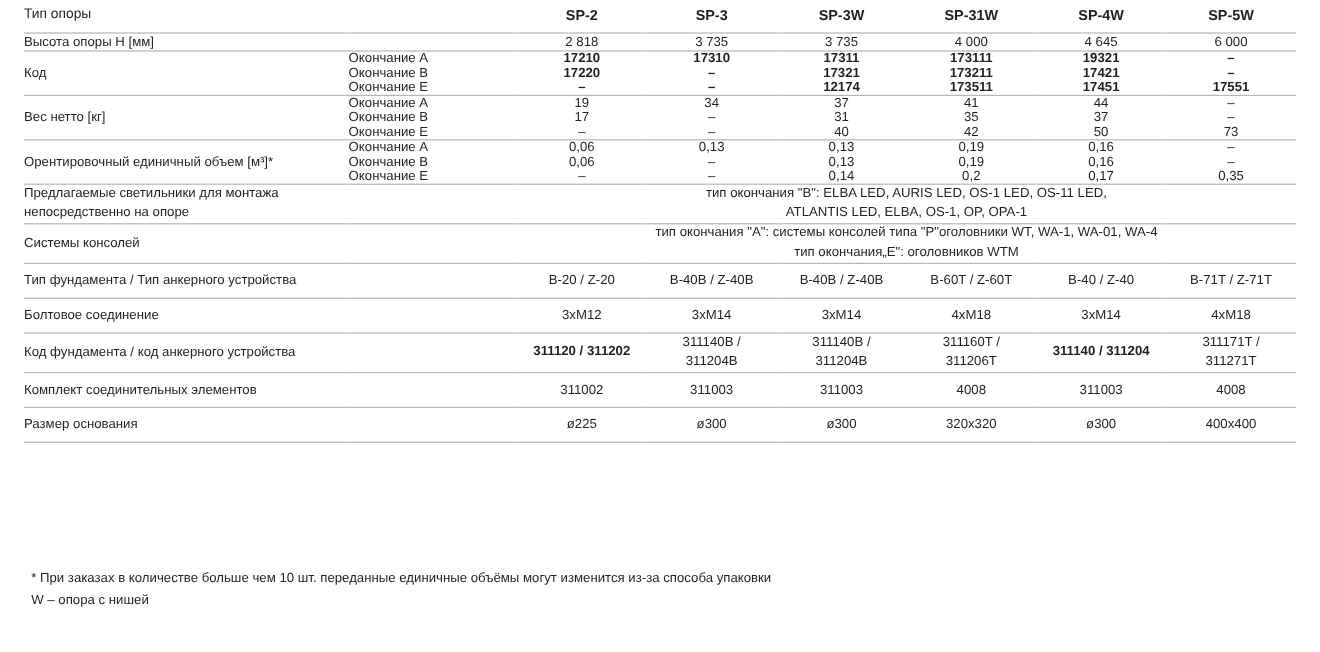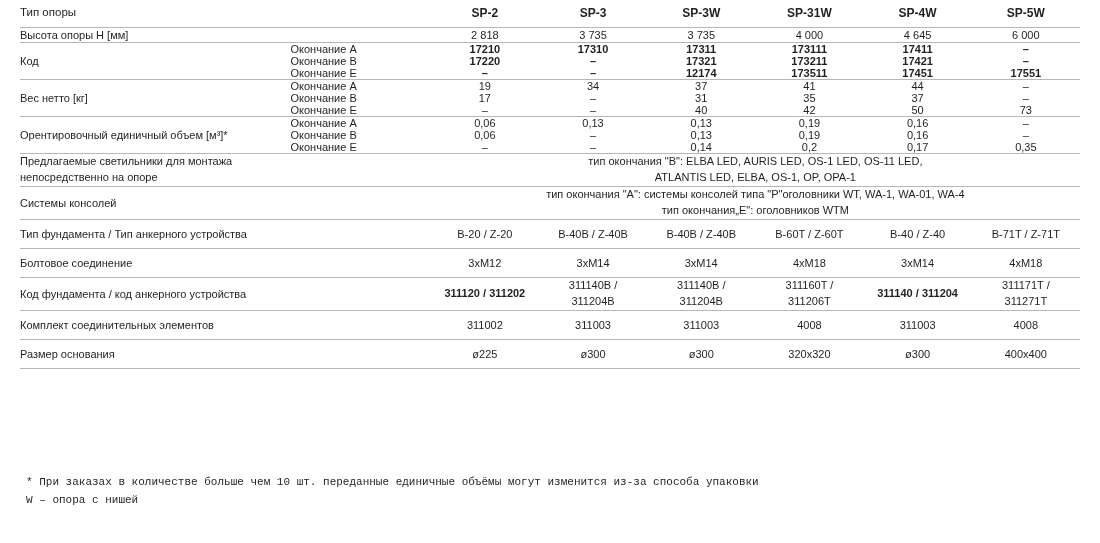--- a/index.html
+++ b/index.html
@@ -77,21 +77,21 @@
   .two-line { line-height: 1.45; }
   .rowh-tall { height: 29px; margin-left: 24px; }
   .footnote {
     position: absolute;
     left: 26px;
     bottom: 33px;
     font-size: 11px;
     line-height: 1.7;
     color: #231f20;
   }
-  .footnote div { white-space: nowrap; font-family: Liberation Mono, monospace; }
+  .footnote div { white-space: nowrap; }
   .nowrap { white-space: nowrap; font-weight: bold; }
 </style>
 </head>
 <body>
 
 <div class="sheet">
 
   <table class="spec">
     <colgroup>
       <col class="c-label">
@@ -125,21 +125,21 @@
         <td class="val hline">6 000</td>
       </tr>
 
       <tr>
         <td class="lbl hline" rowspan="3">Код</td>
         <td class="sub hline">Окончание A</td>
         <td class="val hline bold">17210</td>
         <td class="val hline bold">17310</td>
         <td class="val hline bold">17311</td>
         <td class="val hline bold">173111</td>
-        <td class="val hline bold">17411</td>
+        <td class="val hline bold">19321</td>
         <td class="val hline bold">–</td>
       </tr>
       <tr>
         <td class="sub">Окончание B</td>
         <td class="val bold">17220</td>
         <td class="val bold">–</td>
         <td class="val bold">17321</td>
         <td class="val bold">173211</td>
         <td class="val bold">17421</td>
         <td class="val bold">–</td>

